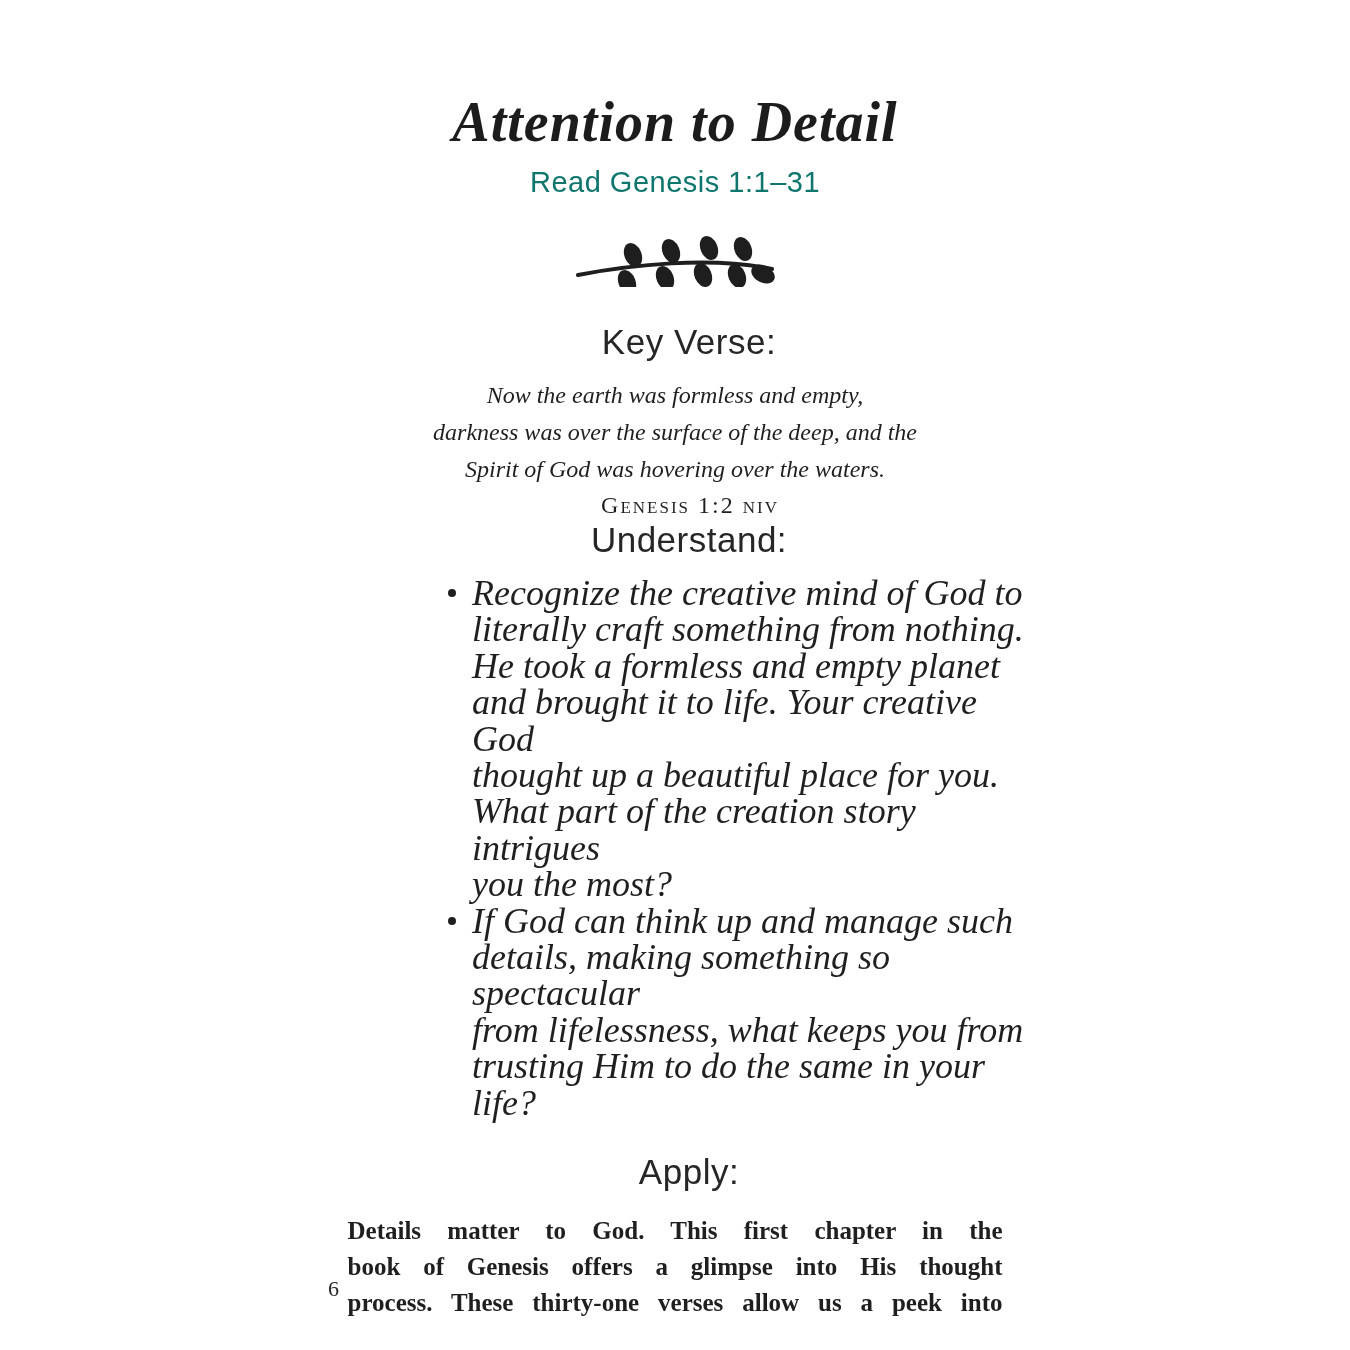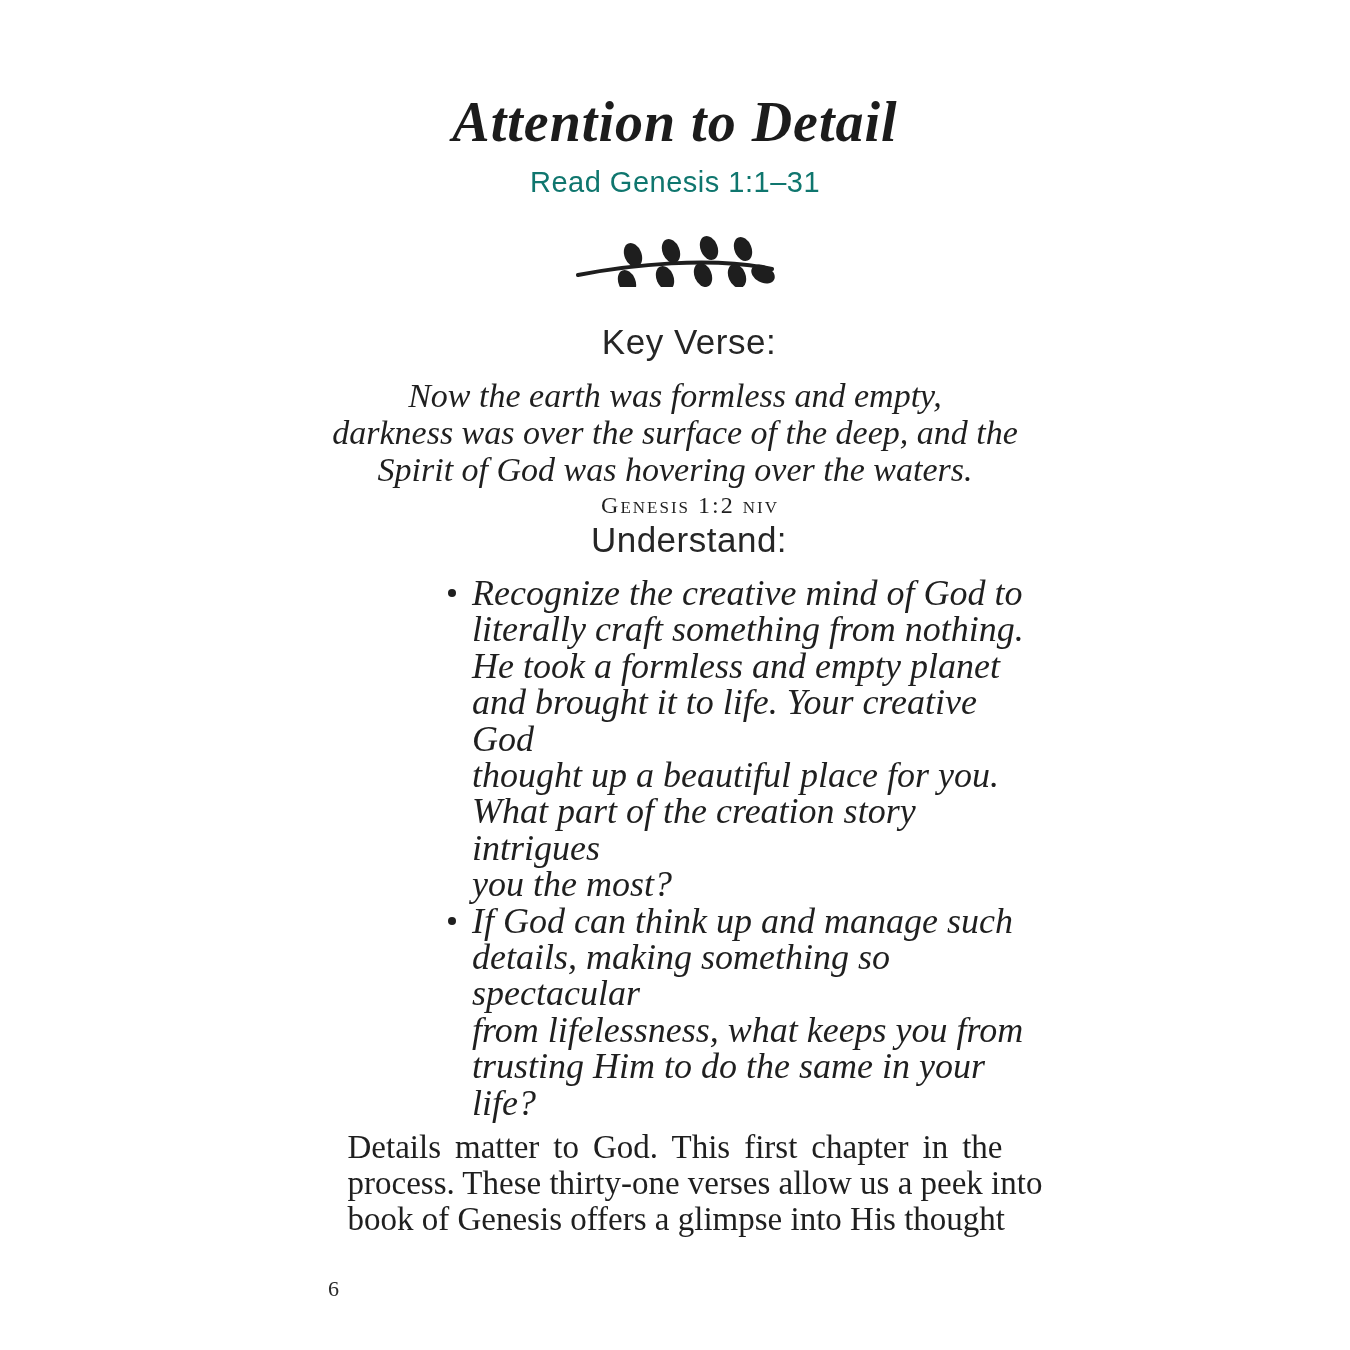--- a/index.html
+++ b/index.html
@@ -50,21 +50,21 @@
     line-height: 42px;
     letter-spacing: 0.5px;
     color: #262626;
     padding-left: 28px;
   }
   .key-verse-heading { margin-top: 34px; }
   .verse {
     margin-top: 14px;
     text-align: center;
     font-style: italic;
-    font-size: 34px;
+    font-size: 24px;
     line-height: 37px;
     white-space: pre-line;
     color: #1f1f1f;
   }
   .reference {
     margin-top: 4px;
     text-align: center;
     font-variant: small-caps;
     font-size: 24px;
     line-height: 27px;
@@ -91,25 +91,26 @@
   .bullet-text {
     display: block;
     font-style: italic;
     font-size: 36px;
     line-height: 36.4px;
     white-space: pre-line;
     color: #1f1f1f;
   }
   .apply-heading { margin-top: 30px; }
   .apply-text {
-    margin: 8px auto 0 auto;
+    margin: 20px auto 0 auto;
     width: 655px;
-    font-size: 33px;
+    font-size: 25px;
     line-height: 36px;
     color: #1f1f1f;
+    font-weight: bold;
   }
   .apply-line {
     text-align: justify;
     text-align-last: justify;
     text-justify: inter-word;
     white-space: nowrap;
   }
   .page-number {
     position: absolute;
     left: 328px; top: 1276px;
@@ -169,22 +170,23 @@
     </div>
     <div class="bullet">
       <span class="bullet-dot"></span>
       <span class="bullet-text">If God can think up and manage such
 details, making something so spectacular
 from lifelessness, what keeps you from
 trusting Him to do the same in your life?</span>
     </div>
   </div>
 
+  <h2 class="section-heading apply-heading">Apply:</h2>
 
   <div class="apply-text">
     <div class="apply-line">Details matter to God. This first chapter in the</div>
+    <div class="apply-line">book of Genesis offers a glimpse into His thought</div>
     <div class="apply-line">process. These thirty-one verses allow us a peek into</div>
-    <div class="apply-line">book of Genesis offers a glimpse into His thought</div>
   </div>
 
   <div class="page-number">6</div>
 
 </div>
 
 </body></html>

